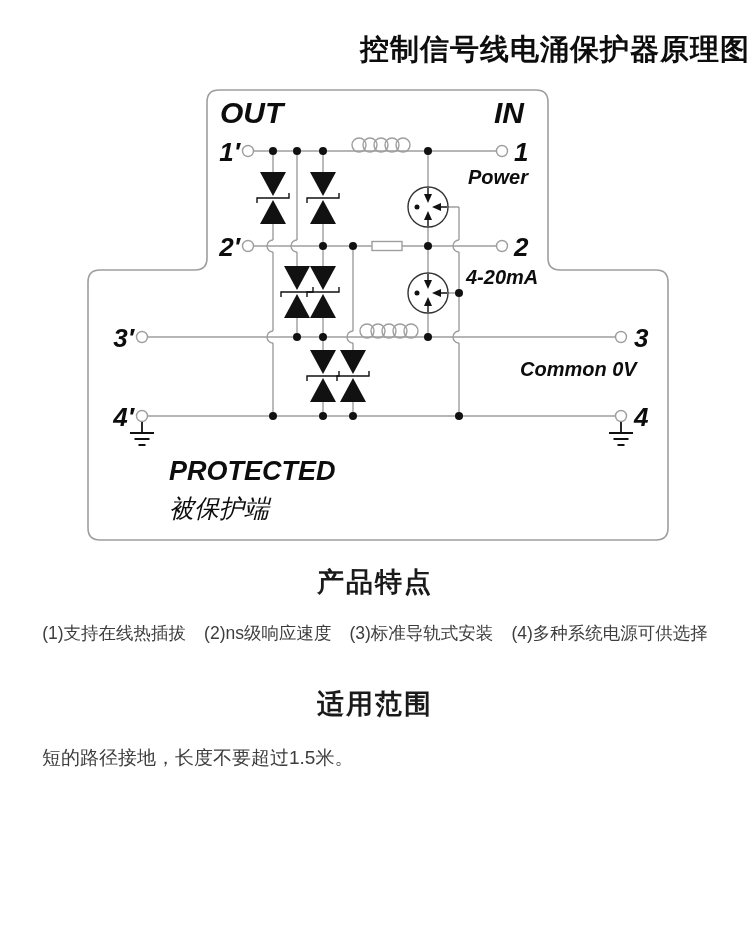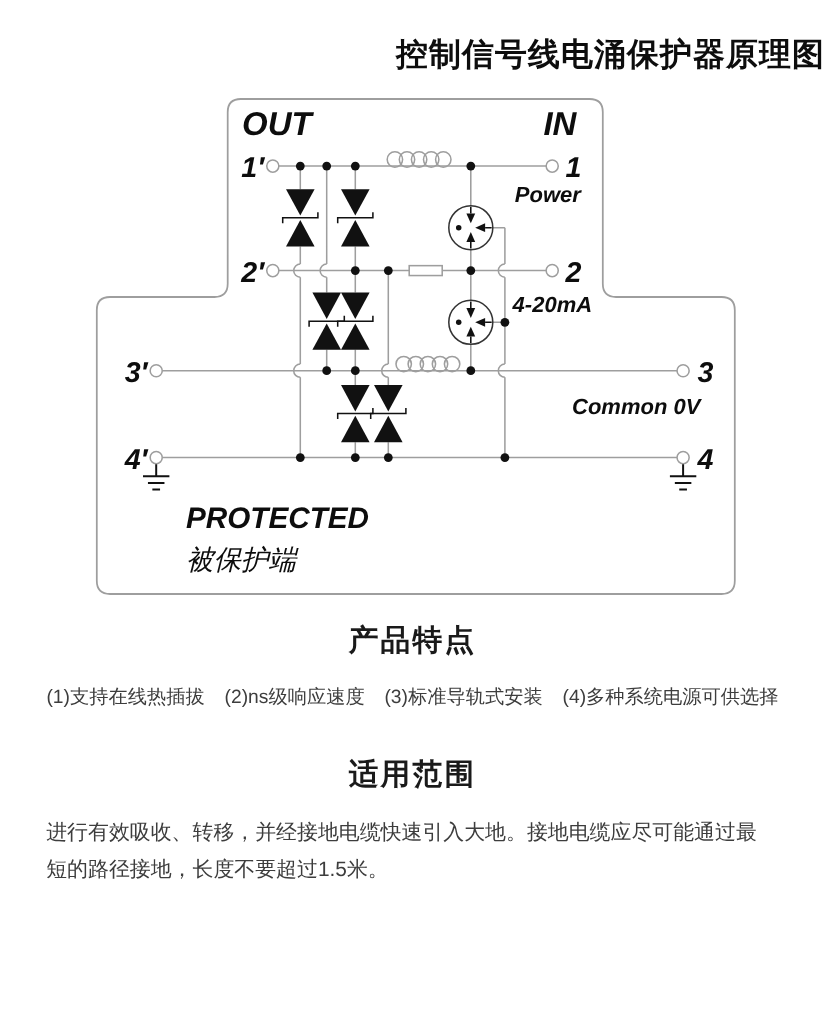--- a/index.html
+++ b/index.html
@@ -173,15 +173,14 @@
 
 <div class="section-heading" style="top:564px">产品特点</div>
 
 <div class="features-line">
   <span>(1)支持在线热插拔</span><span>(2)ns级响应速度</span><span>(3)标准导轨式安装</span><span>(4)多种系统电源可供选择</span>
 </div>
 
 <div class="section-heading" style="top:686px">适用范围</div>
 
 <div class="scope-text">
-  <div>进行有效吸收、转移，并经接地电缆快速引入大地。接地电缆应尽可能通过最</div>
   <div>短的路径接地，长度不要超过1.5米。</div>
 </div>
 
 </body></html>

